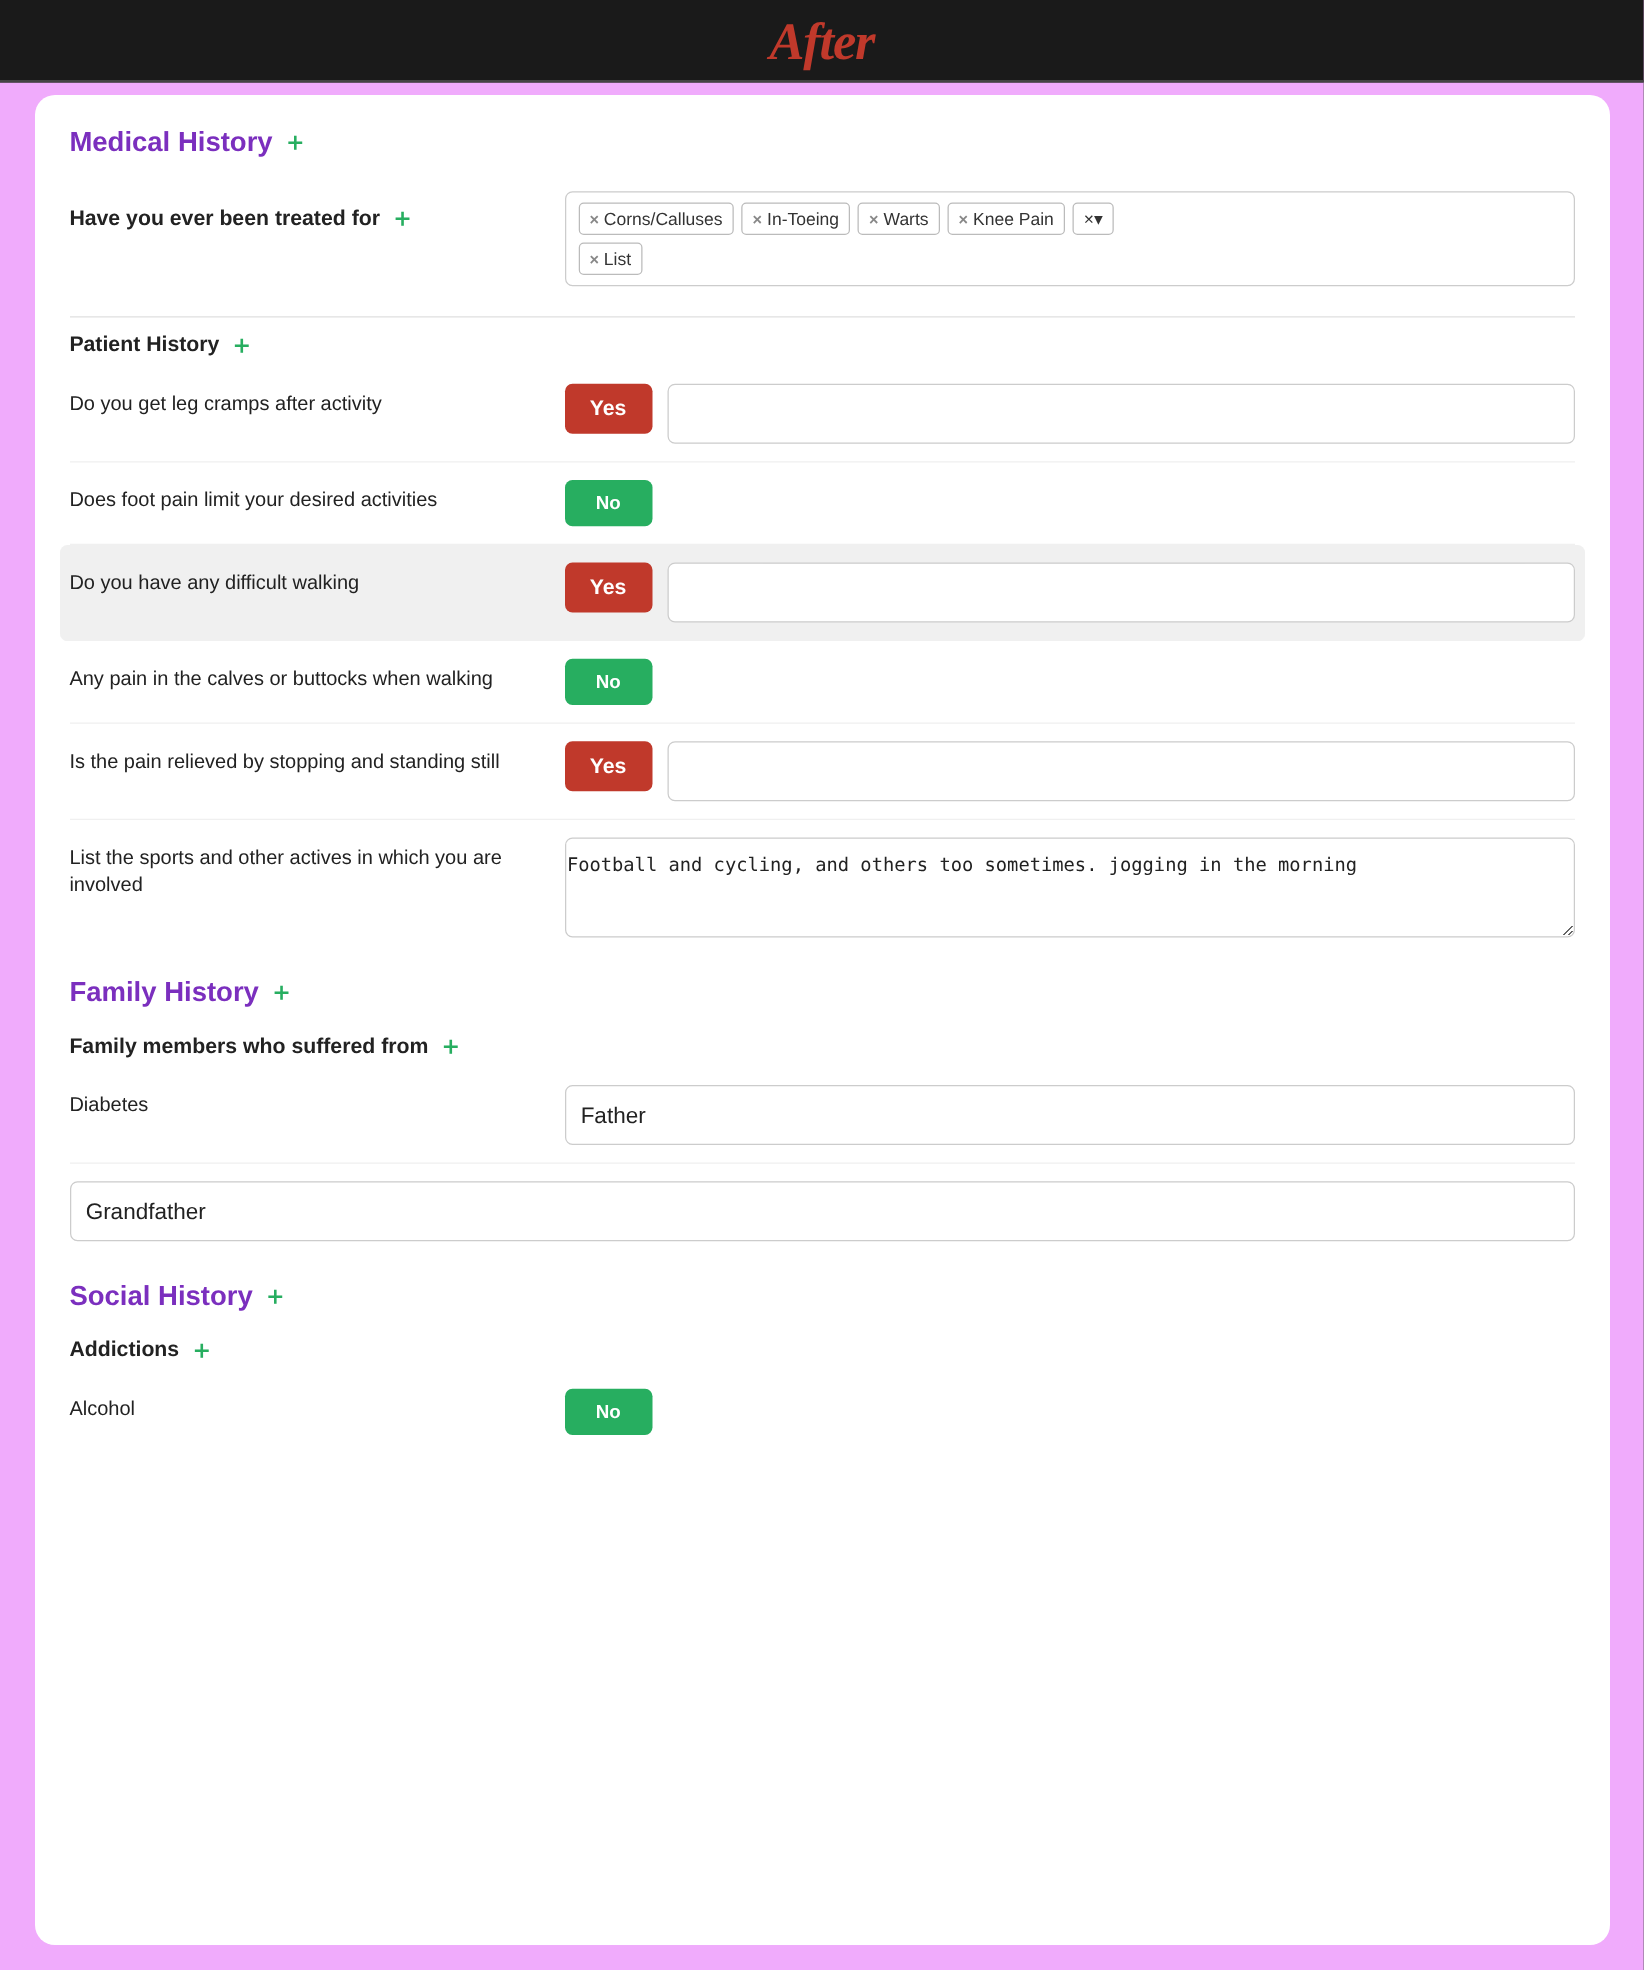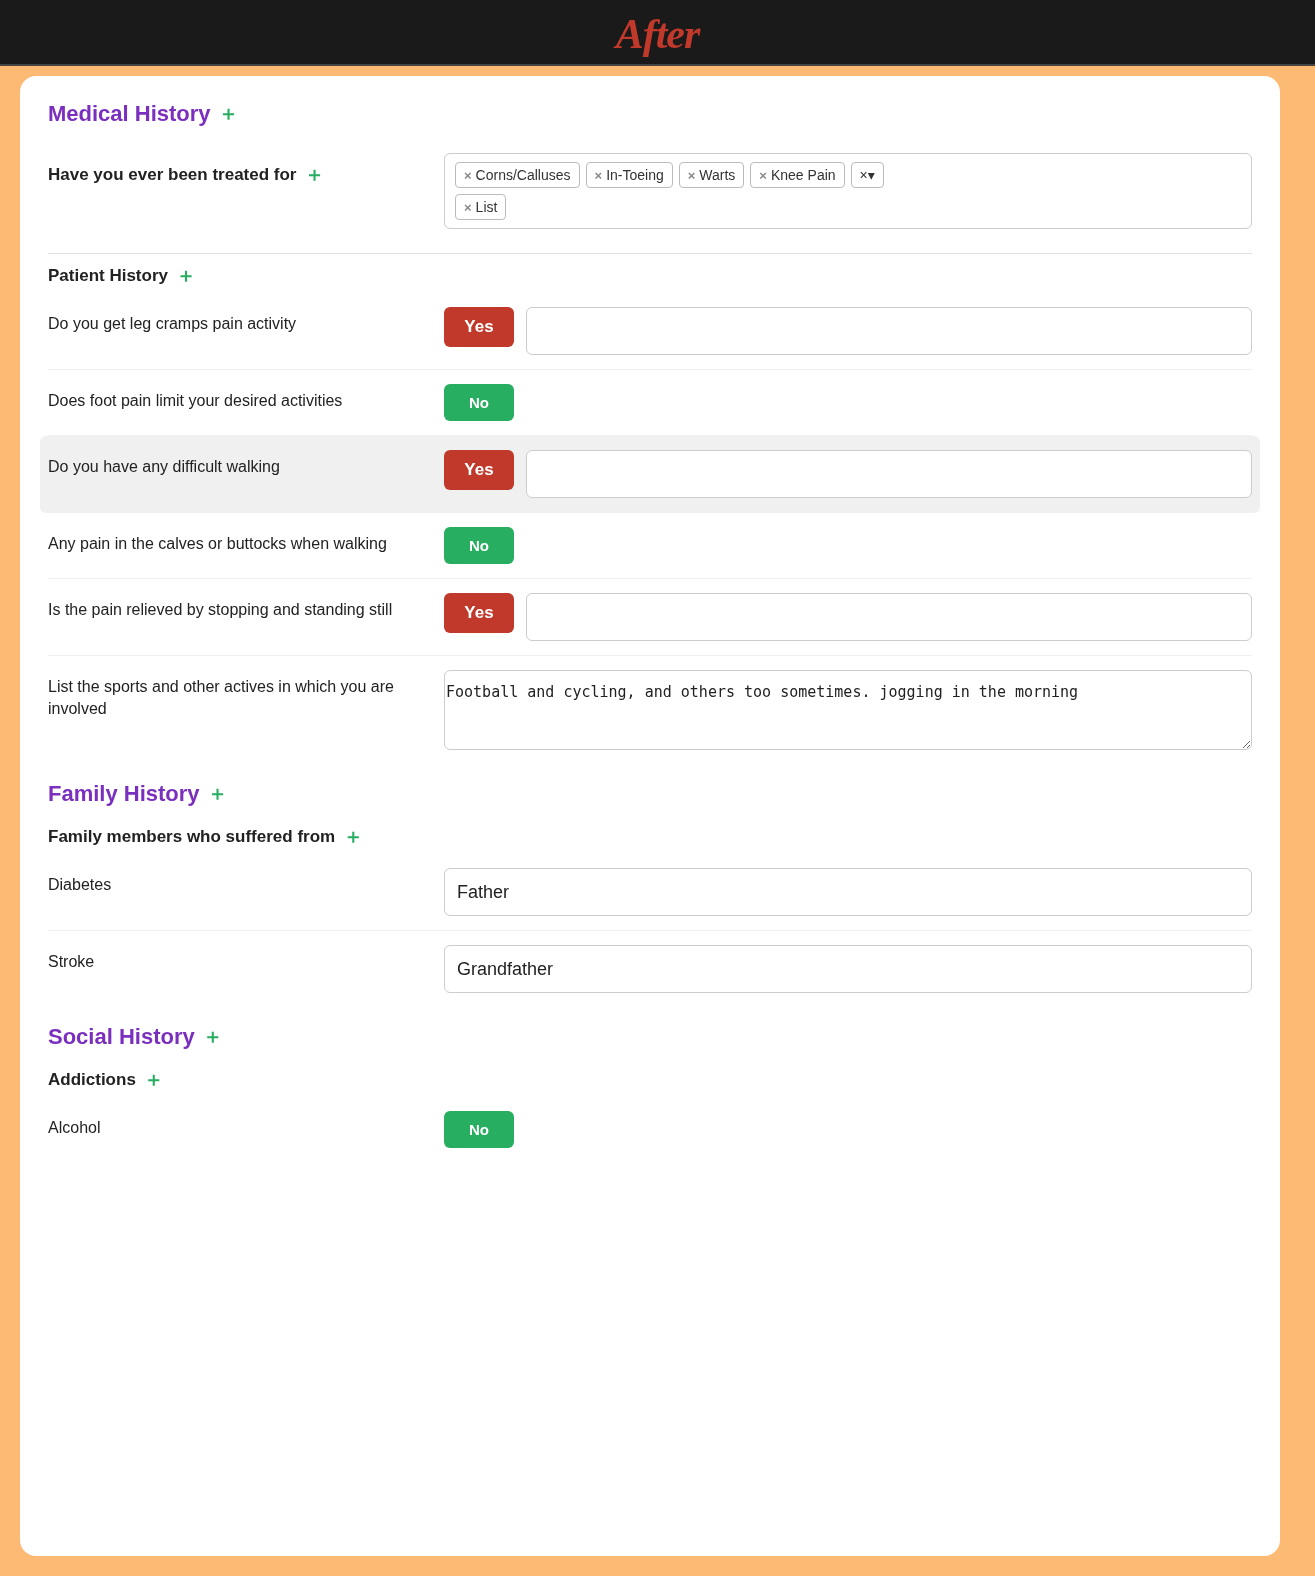--- a/index.html
+++ b/index.html
@@ -8,23 +8,24 @@
       font-family: -apple-system, BlinkMacSystemFont, 'Segoe UI', sans-serif;
       display: flex;
       justify-content: center;
       align-items: flex-start;
       min-height: 100vh;
       padding: 0;
     }
     .page-wrapper {
       width: 1315px;
       min-height: 1576px;
-      background: #fdba74;
+      background: #f0abfc;
       display: flex;
       flex-direction: column;
+      align-items: center;
       padding-top: 0;
     }
     .top-header {
       width: 100%;
       background: #1a1a1a;
       display: flex;
       justify-content: center;
       padding: 10px 0 6px;
       border-bottom: 2px solid #444;
     }
@@ -285,21 +286,21 @@
 
       <div class="divider"></div>
 
       <div class="section-block">
         <div class="subsection-label">
           <span>Patient History</span>
           <span class="add-icon">＋</span>
         </div>
 
         <div class="form-row">
-          <div class="row-label">Do you get leg cramps pain activity</div>
+          <div class="row-label">Do you get leg cramps after activity</div>
           <div class="row-controls">
             <button class="btn-yes">Yes</button>
             <input class="text-input" type="text" value="" style="">
           </div>
         </div>
 
         <div class="form-row">
           <div class="row-label">Does foot pain limit your desired activities</div>
           <div class="row-controls">
             <button class="btn-no">No</button>
@@ -351,21 +352,20 @@
 
       <div class="form-row">
         <div class="row-label">Diabetes</div>
         <div class="row-controls">
           <input class="text-input" type="text" value="Father" style="">
         </div>
       </div>
 
 
       <div class="form-row">
-        <div class="row-label">Stroke</div>
         <div class="row-controls">
           <input class="text-input" type="text" value="Grandfather" style="">
         </div>
       </div>
     </div>
 
     <div class="section-block">
       <div class="section-header">
         <span class="section-title">Social History</span>
         <span class="add-icon">＋</span>

